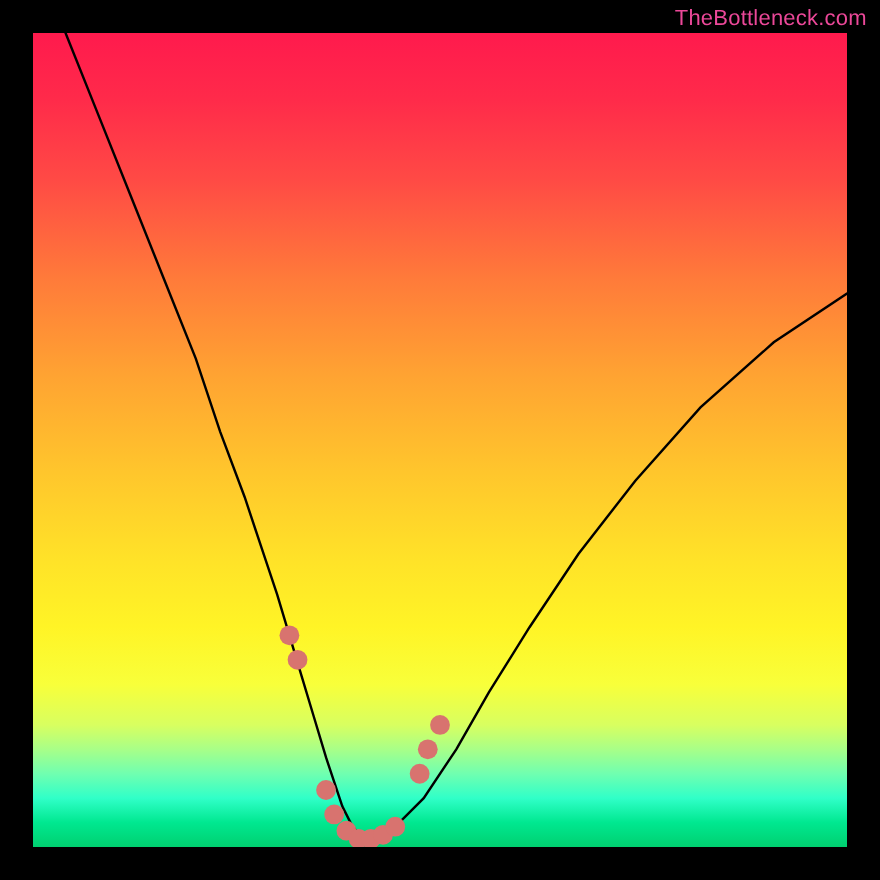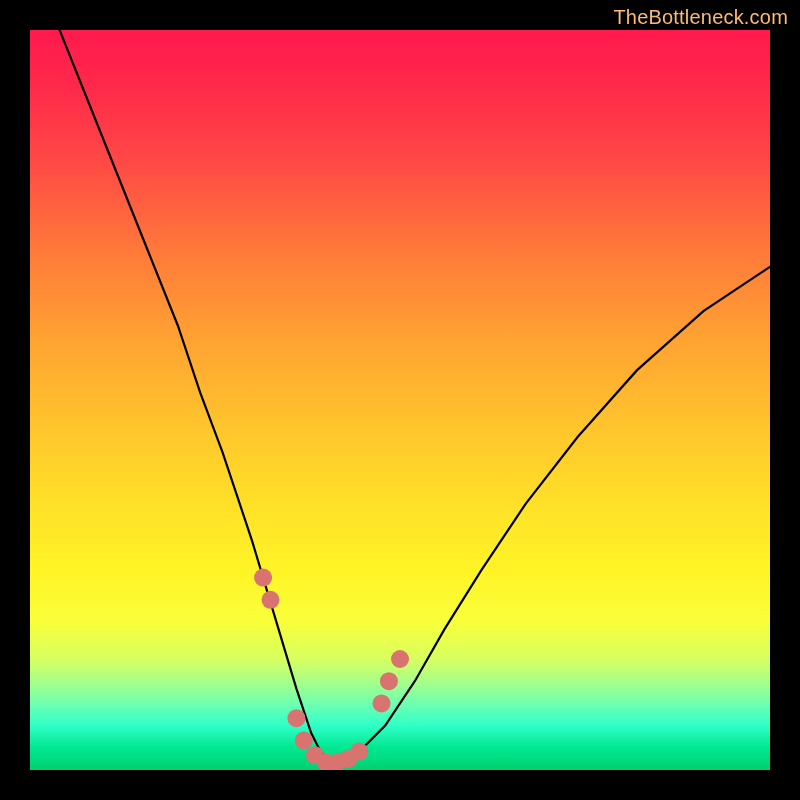--- a/index.html
+++ b/index.html
@@ -41,21 +41,21 @@
       #70ffb0 91%,
       #30ffc8 94%,
       #00e890 97%,
       #00d070 100%
     );
   }
   .watermark {
     position: absolute;
     top: 6px;
     right: 12px;
-    color: #fdba74;
+    color: #ec4899;
     font-size: 20px;
     font-weight: 500;
     letter-spacing: 0.2px;
     user-select: none;
   }
   svg.overlay {
     position: absolute;
     left: 0;
     top: 0;
     width: 740px;

